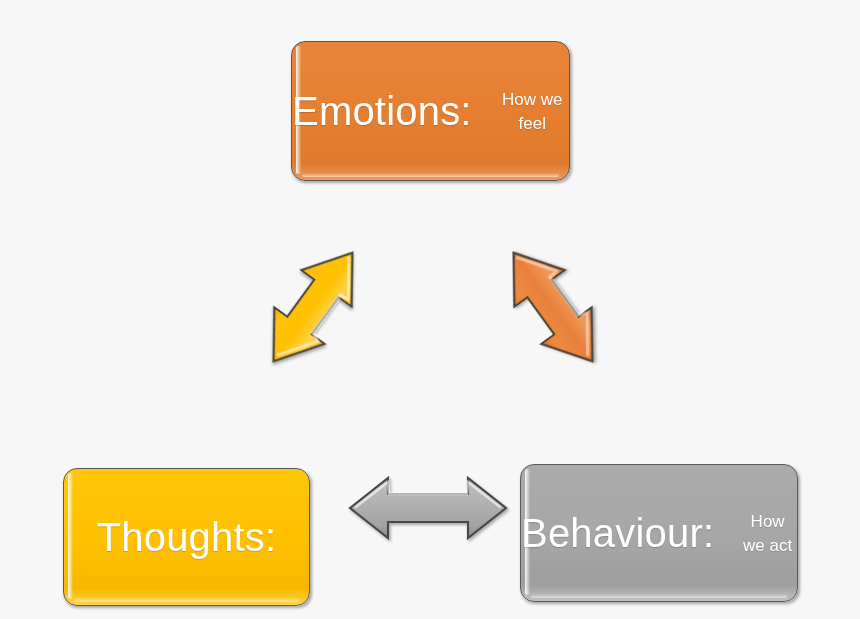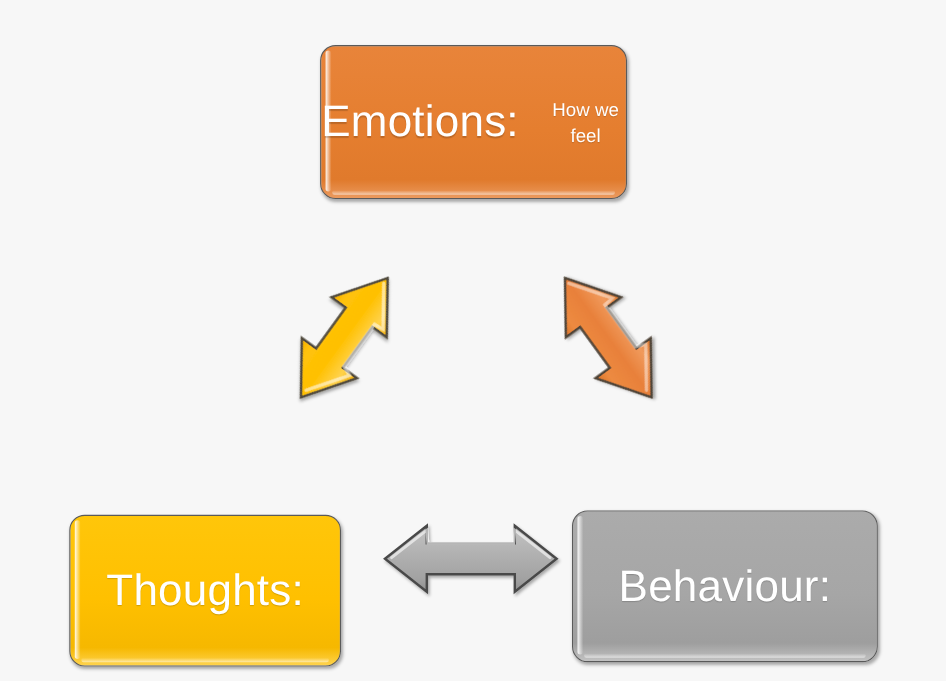--- a/index.html
+++ b/index.html
@@ -124,20 +124,21 @@
   <div class="node" id="node-thoughts">
     <span class="sheen"></span>
     <span class="sheen-bottom"></span>
     <div class="title">Thoughts:</div>
   </div>
 
   <div class="node" id="node-behaviour">
     <span class="sheen"></span>
     <span class="sheen-bottom"></span>
     <div class="title">Behaviour:</div>
+    <div class="subtitle">How we act</div>
   </div>
 
   <div class="arrow" id="arrow-thoughts-emotions">
     <svg width="140" height="150" viewBox="0 0 140 150">
       <defs>
         <linearGradient id="gradYellowArrow" x1="0" y1="0" x2="1" y2="0">
           <stop offset="0%" stop-color="#f5b000"></stop>
           <stop offset="18%" stop-color="#ffc20a"></stop>
           <stop offset="50%" stop-color="#ffc000"></stop>
           <stop offset="78%" stop-color="#ffd24a"></stop>

